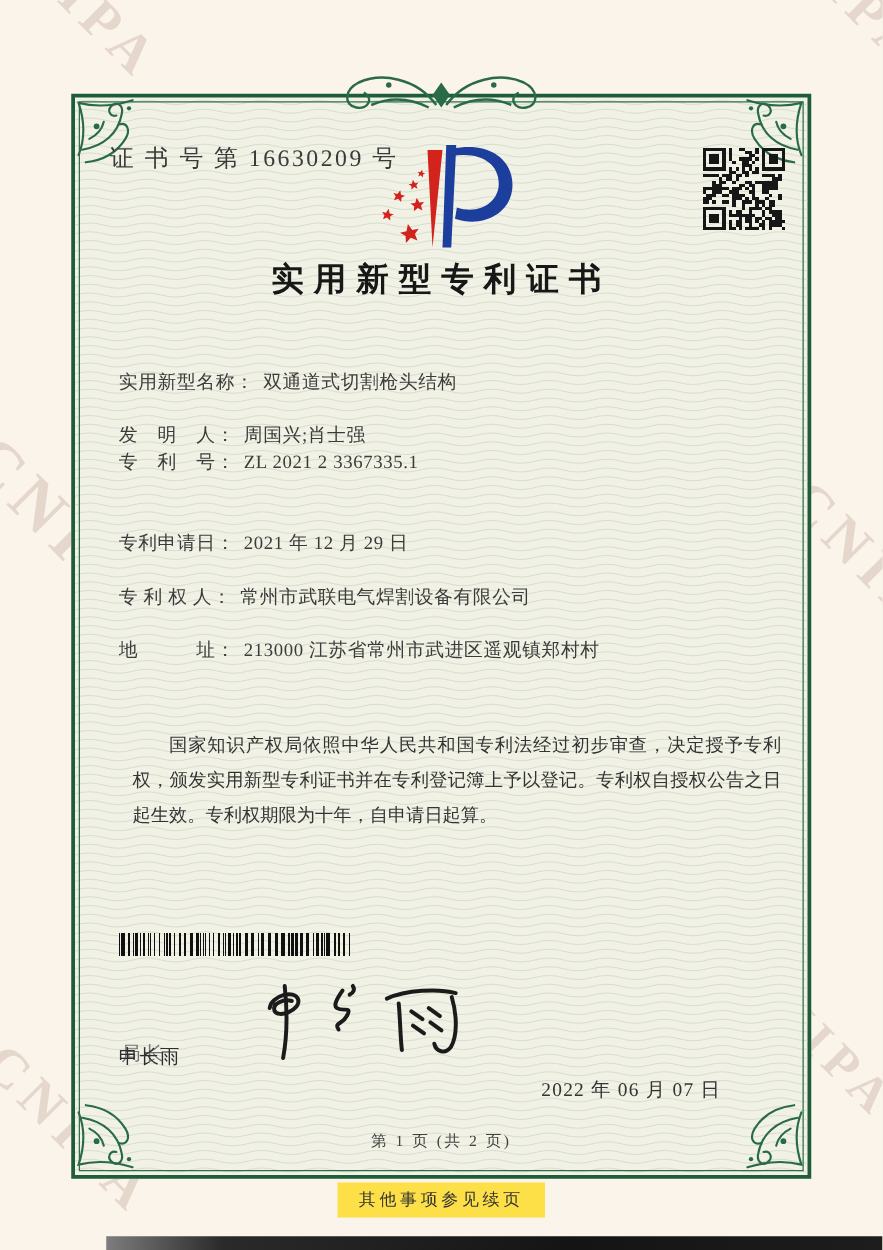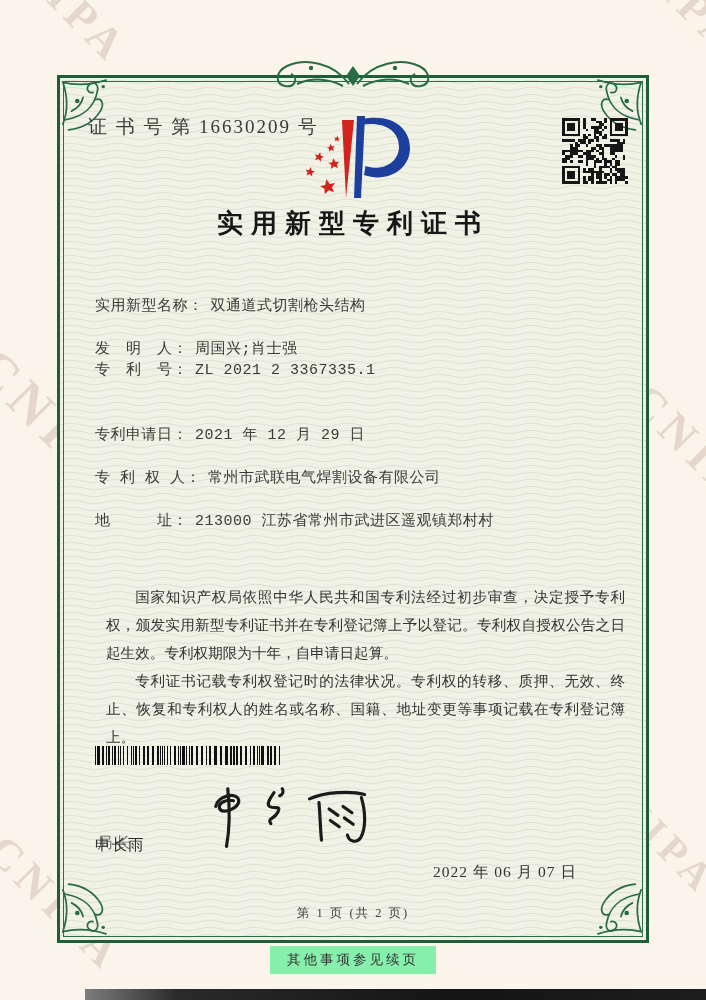--- a/index.html
+++ b/index.html
@@ -39,21 +39,21 @@
     position:absolute;left:88px;top:114px;font-size:19px;color:#3a3a3a;letter-spacing:2px;
   }
   .logo{position:absolute;left:280px;top:112px;width:150px;height:90px;}
   .qr{position:absolute;left:562px;top:118px;width:66px;height:66px;}
   .title{
     position:absolute;top:206px;left:0;width:100%;text-align:center;
     font-size:26px;font-weight:bold;letter-spacing:8px;color:#171717;
   }
   .row{
     position:absolute;left:95px;font-size:15px;color:#3b3b3b;
-    letter-spacing:0.5px;white-space:nowrap;font-family:Liberation Mono, monospace;
+    letter-spacing:0.5px;white-space:nowrap;
   }
   .row .lab{margin-right:7px;}
   .pair2{position:absolute;left:273px;top:0;white-space:nowrap;}
   .pair2 .lab{margin-right:7px;}
 
   .paras{
     position:absolute;left:95px;top:583px;width:519px;
     font-size:14.6px;line-height:1.92;color:#333;text-align:justify;margin-left:11px;
   }
   .paras p{margin:0;text-indent:2em;}
@@ -62,21 +62,21 @@
 
   .sig-title{position:absolute;left:97px;top:797px;font-size:15.5px;color:#737373;letter-spacing:3px;margin-top:36px;}
   .sig-name{position:absolute;left:95px;top:835px;font-size:15.5px;color:#2d2d2d;letter-spacing:1px;}
   .sig-hand{position:absolute;left:198px;top:776px;width:190px;height:80px;}
 
   .issue-date{position:absolute;left:433px;top:862px;font-size:15.5px;color:#333;letter-spacing:1px;white-space:nowrap;}
   .page-no{position:absolute;top:905px;left:0;width:100%;text-align:center;font-size:12.5px;color:#414141;letter-spacing:2px;}
 
   .note{
     position:absolute;top:946px;left:50%;transform:translateX(-50%);
-    background:#86efac;padding:5px 17px;font-size:13.5px;color:#333;
+    background:#fde047;padding:5px 17px;font-size:13.5px;color:#333;
     letter-spacing:3px;z-index:5;white-space:nowrap;
   }
   .edge-bar{
     position:absolute;left:85px;top:989px;width:621px;height:11px;z-index:5;
     background:linear-gradient(to right,#7d7d7d 0%,#2a2a2a 15%,#141414 60%,#1d1d1d 100%);
   }
 </style>
 </head>
 <body>
 
@@ -636,21 +636,20 @@
     </div>
     <div class="row" style="top:468px">
       <span class="lab">专 利 权 人：</span><span class="val">常州市武联电气焊割设备有限公司</span>
     </div>
     <div class="row" style="top:511px">
       <span class="lab">地　　　址：</span><span class="val">213000 江苏省常州市武进区遥观镇郑村村</span>
     </div>
 
     <div class="paras">
       <p>国家知识产权局依照中华人民共和国专利法经过初步审查，决定授予专利权，颁发实用新型专利证书并在专利登记簿上予以登记。专利权自授权公告之日起生效。专利权期限为十年，自申请日起算。</p>
-      <p>专利证书记载专利权登记时的法律状况。专利权的转移、质押、无效、终止、恢复和专利权人的姓名或名称、国籍、地址变更等事项记载在专利登记簿上。</p>
     </div>
 
     <svg class="barcode" id="barcode" viewBox="0 0 190 19" preserveAspectRatio="none" shape-rendering="crispEdges">
         <rect x="0" y="0" width="1" height="19" fill="#101010"></rect>
         <rect x="2" y="0" width="3" height="19" fill="#101010"></rect>
         <rect x="7" y="0" width="2" height="19" fill="#101010"></rect>
         <rect x="11" y="0" width="1" height="19" fill="#101010"></rect>
         <rect x="13" y="0" width="2" height="19" fill="#101010"></rect>
         <rect x="17" y="0" width="1" height="19" fill="#101010"></rect>
         <rect x="19" y="0" width="2" height="19" fill="#101010"></rect>

